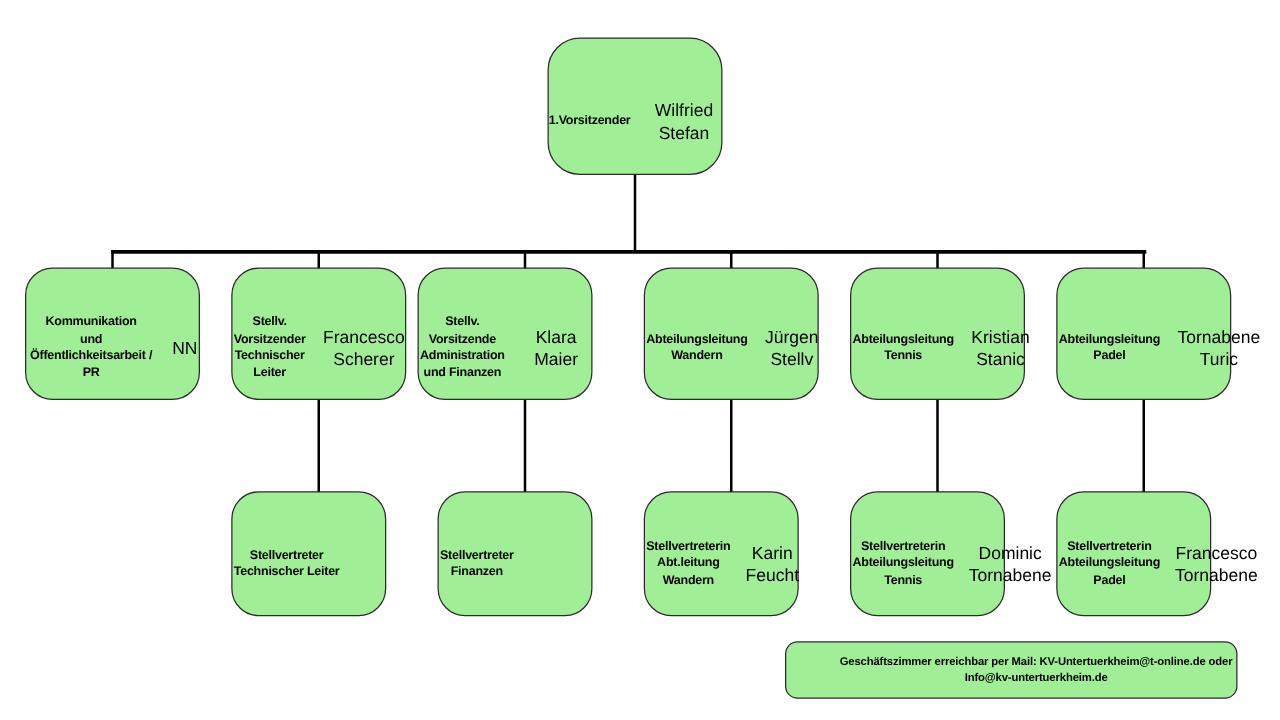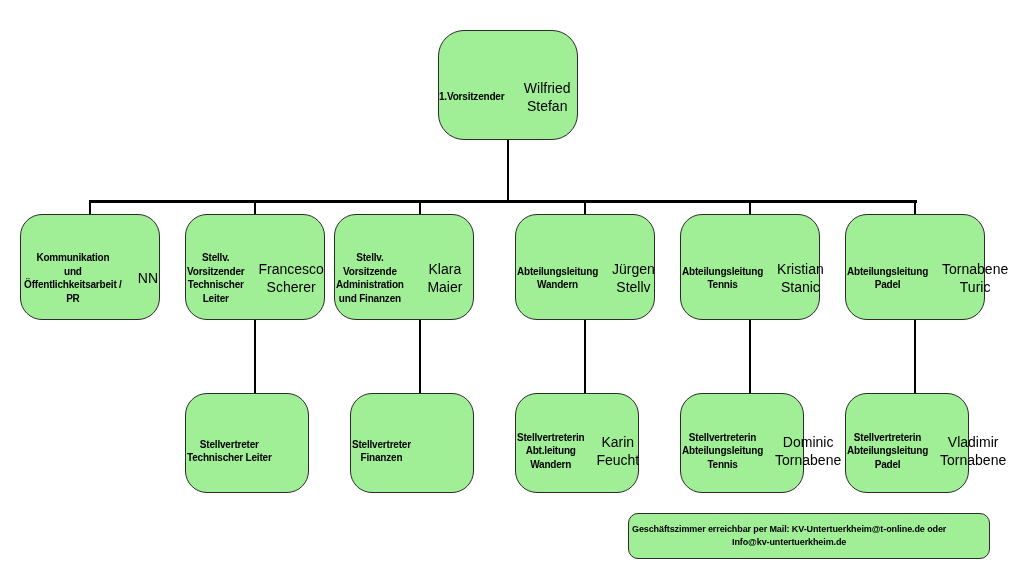--- a/index.html
+++ b/index.html
@@ -40,21 +40,21 @@
     font-size:14px;
     line-height:1.3;
     white-space:pre-line;
   }
   .root-box{left:438px;top:30px;width:140px;height:110px;padding-top:24px;gap:13px;border-radius:26px;}
   .l2-box{top:214px;width:140px;height:106px;padding-top:22px;gap:14px;padding-left:1px;padding-right:1px;}
   .l3-box{top:393px;width:124px;height:100px;padding-top:16px;gap:12px;padding-left:1px;padding-right:1px;}
   .note-box{
     left:628px;top:513px;width:362px;height:46px;
     border-radius:10px;
-    justify-content:flex-start;
+    justify-content:flex-end;
     padding:18px 3px;
   }
   .note-box .box-title{font-size:9px;line-height:1.45;letter-spacing:-0.1px;}
   .line{position:absolute;background:var(--line);}
   .vline{width:2px;}
   .hline{height:3px;}
 </style>
 </head>
 <body>
 
@@ -128,21 +128,21 @@
     <div class="box-name">Karin Feucht</div>
   </div>
   <div class="box l3-box" style="left:680px;">
     <div class="box-title">Stellvertreterin
 Abteilungsleitung Tennis</div>
     <div class="box-name">Dominic Tornabene</div>
   </div>
   <div class="box l3-box" style="left:845px;">
     <div class="box-title">Stellvertreterin
 Abteilungsleitung Padel</div>
-    <div class="box-name">Vladimir Tornabene</div>
+    <div class="box-name">Francesco Tornabene</div>
   </div>
 
   <div class="box note-box">
     <div class="box-title">Geschäftszimmer erreichbar per Mail: KV-Untertuerkheim@t-online.de oder
 Info@kv-untertuerkheim.de</div>
   </div>
 
 </div>
 
 </body></html>

